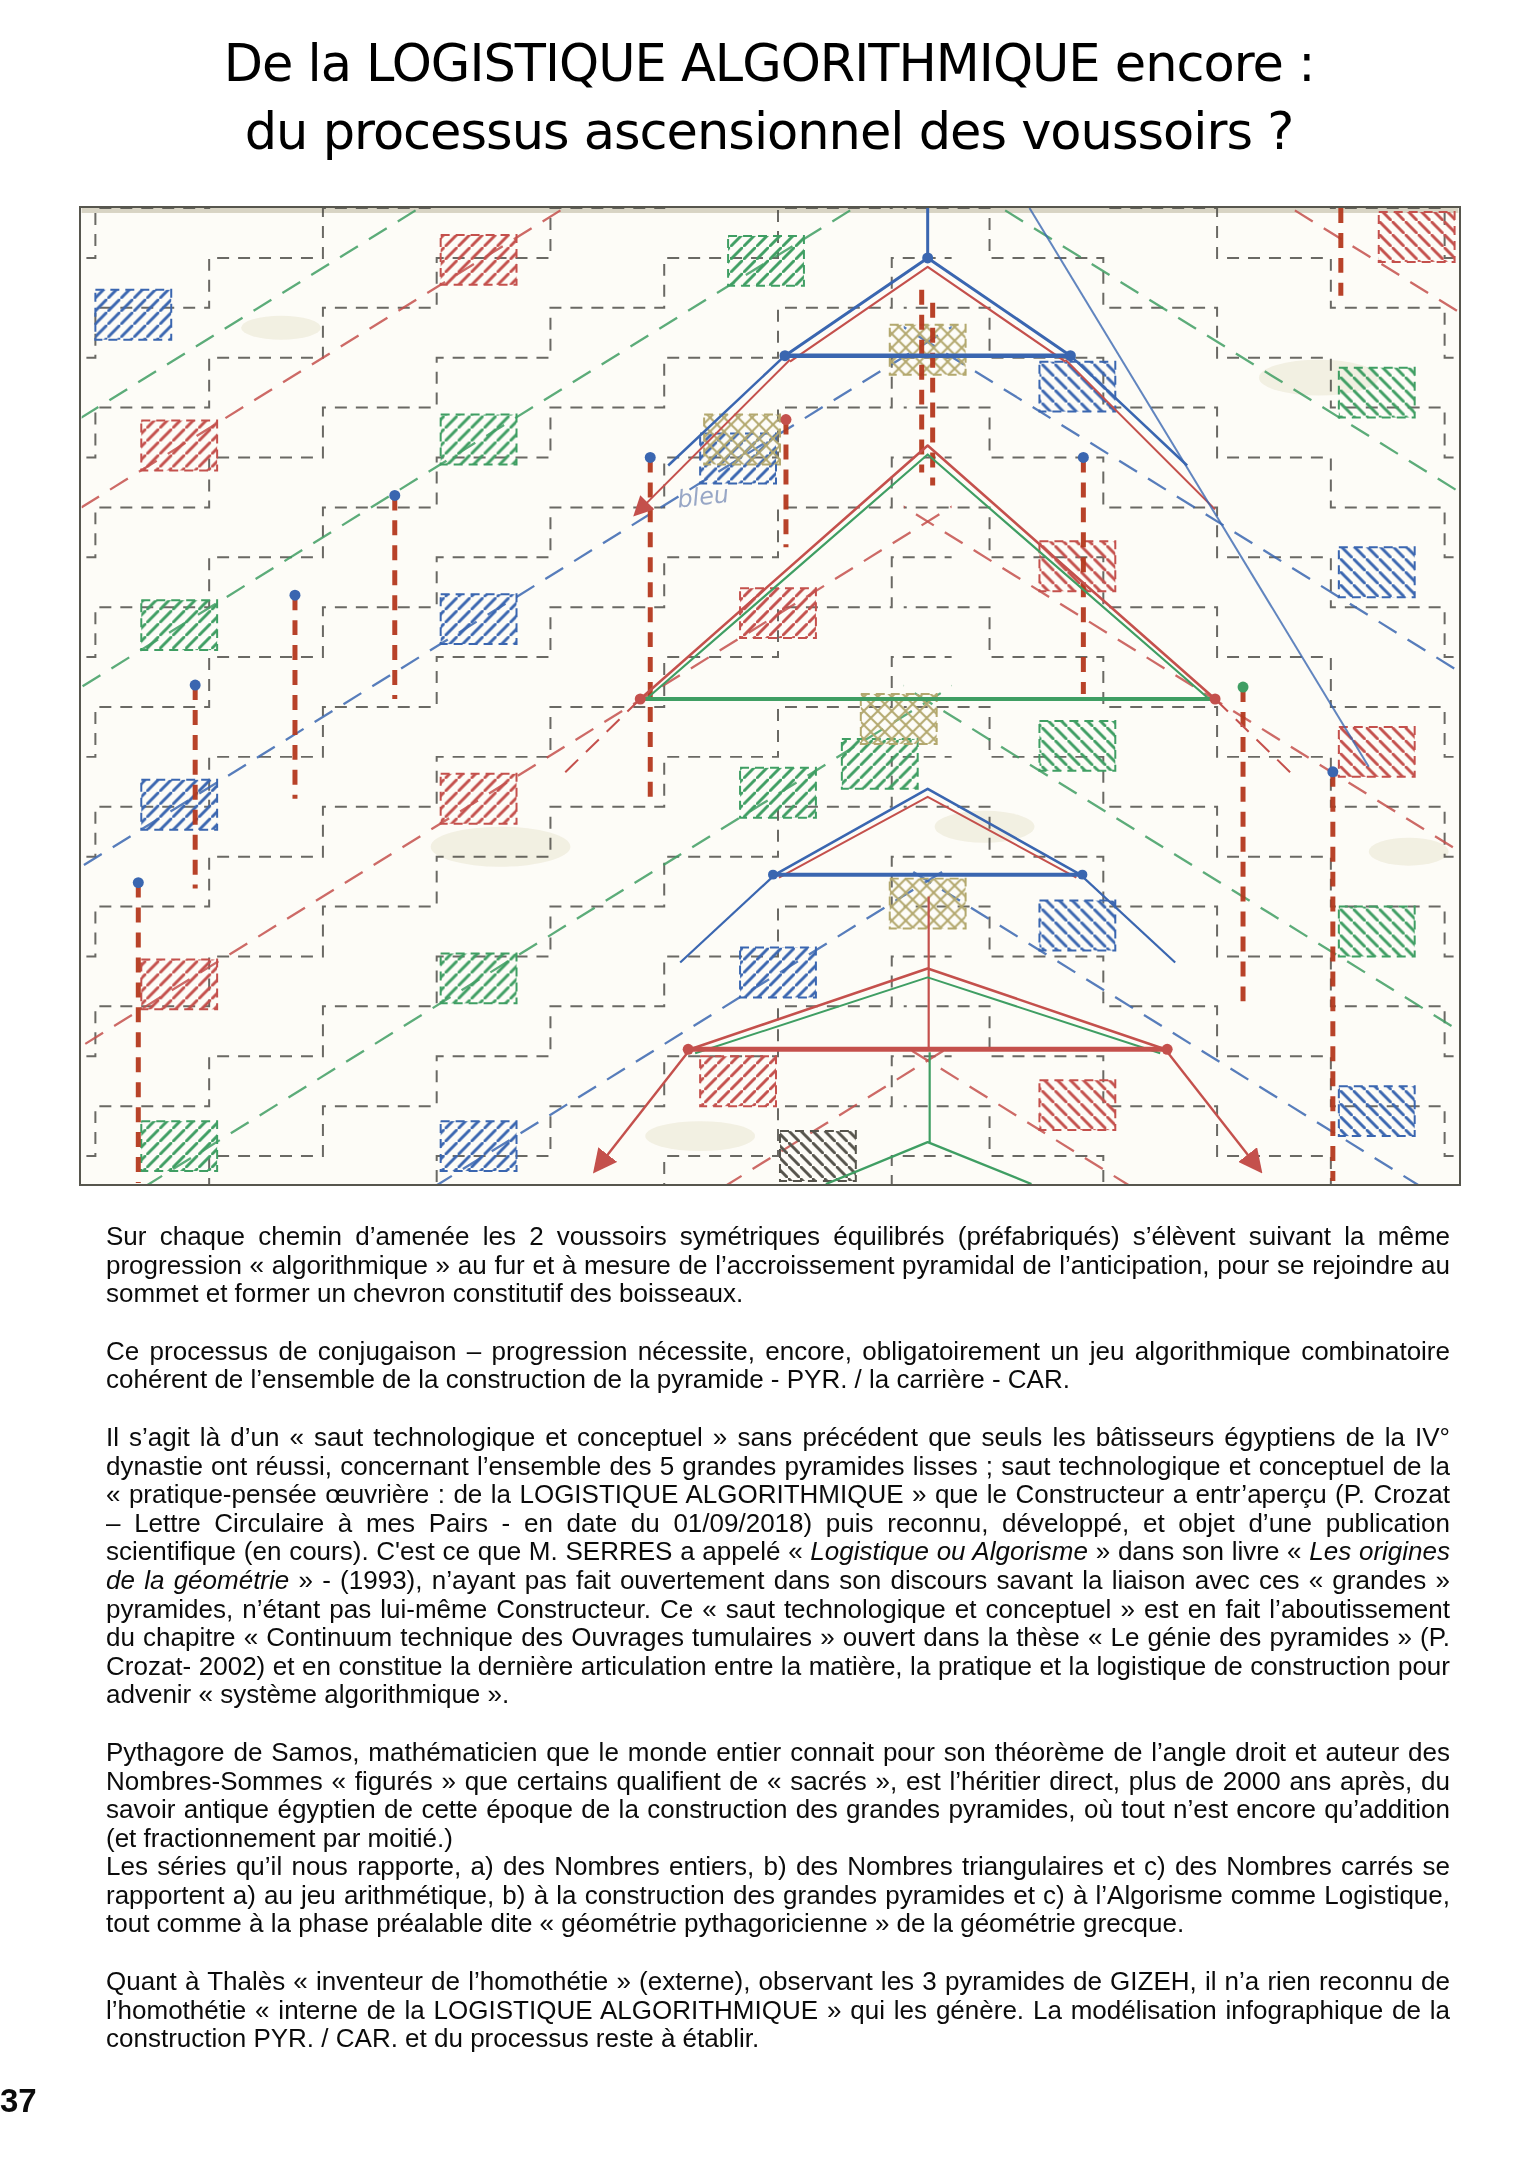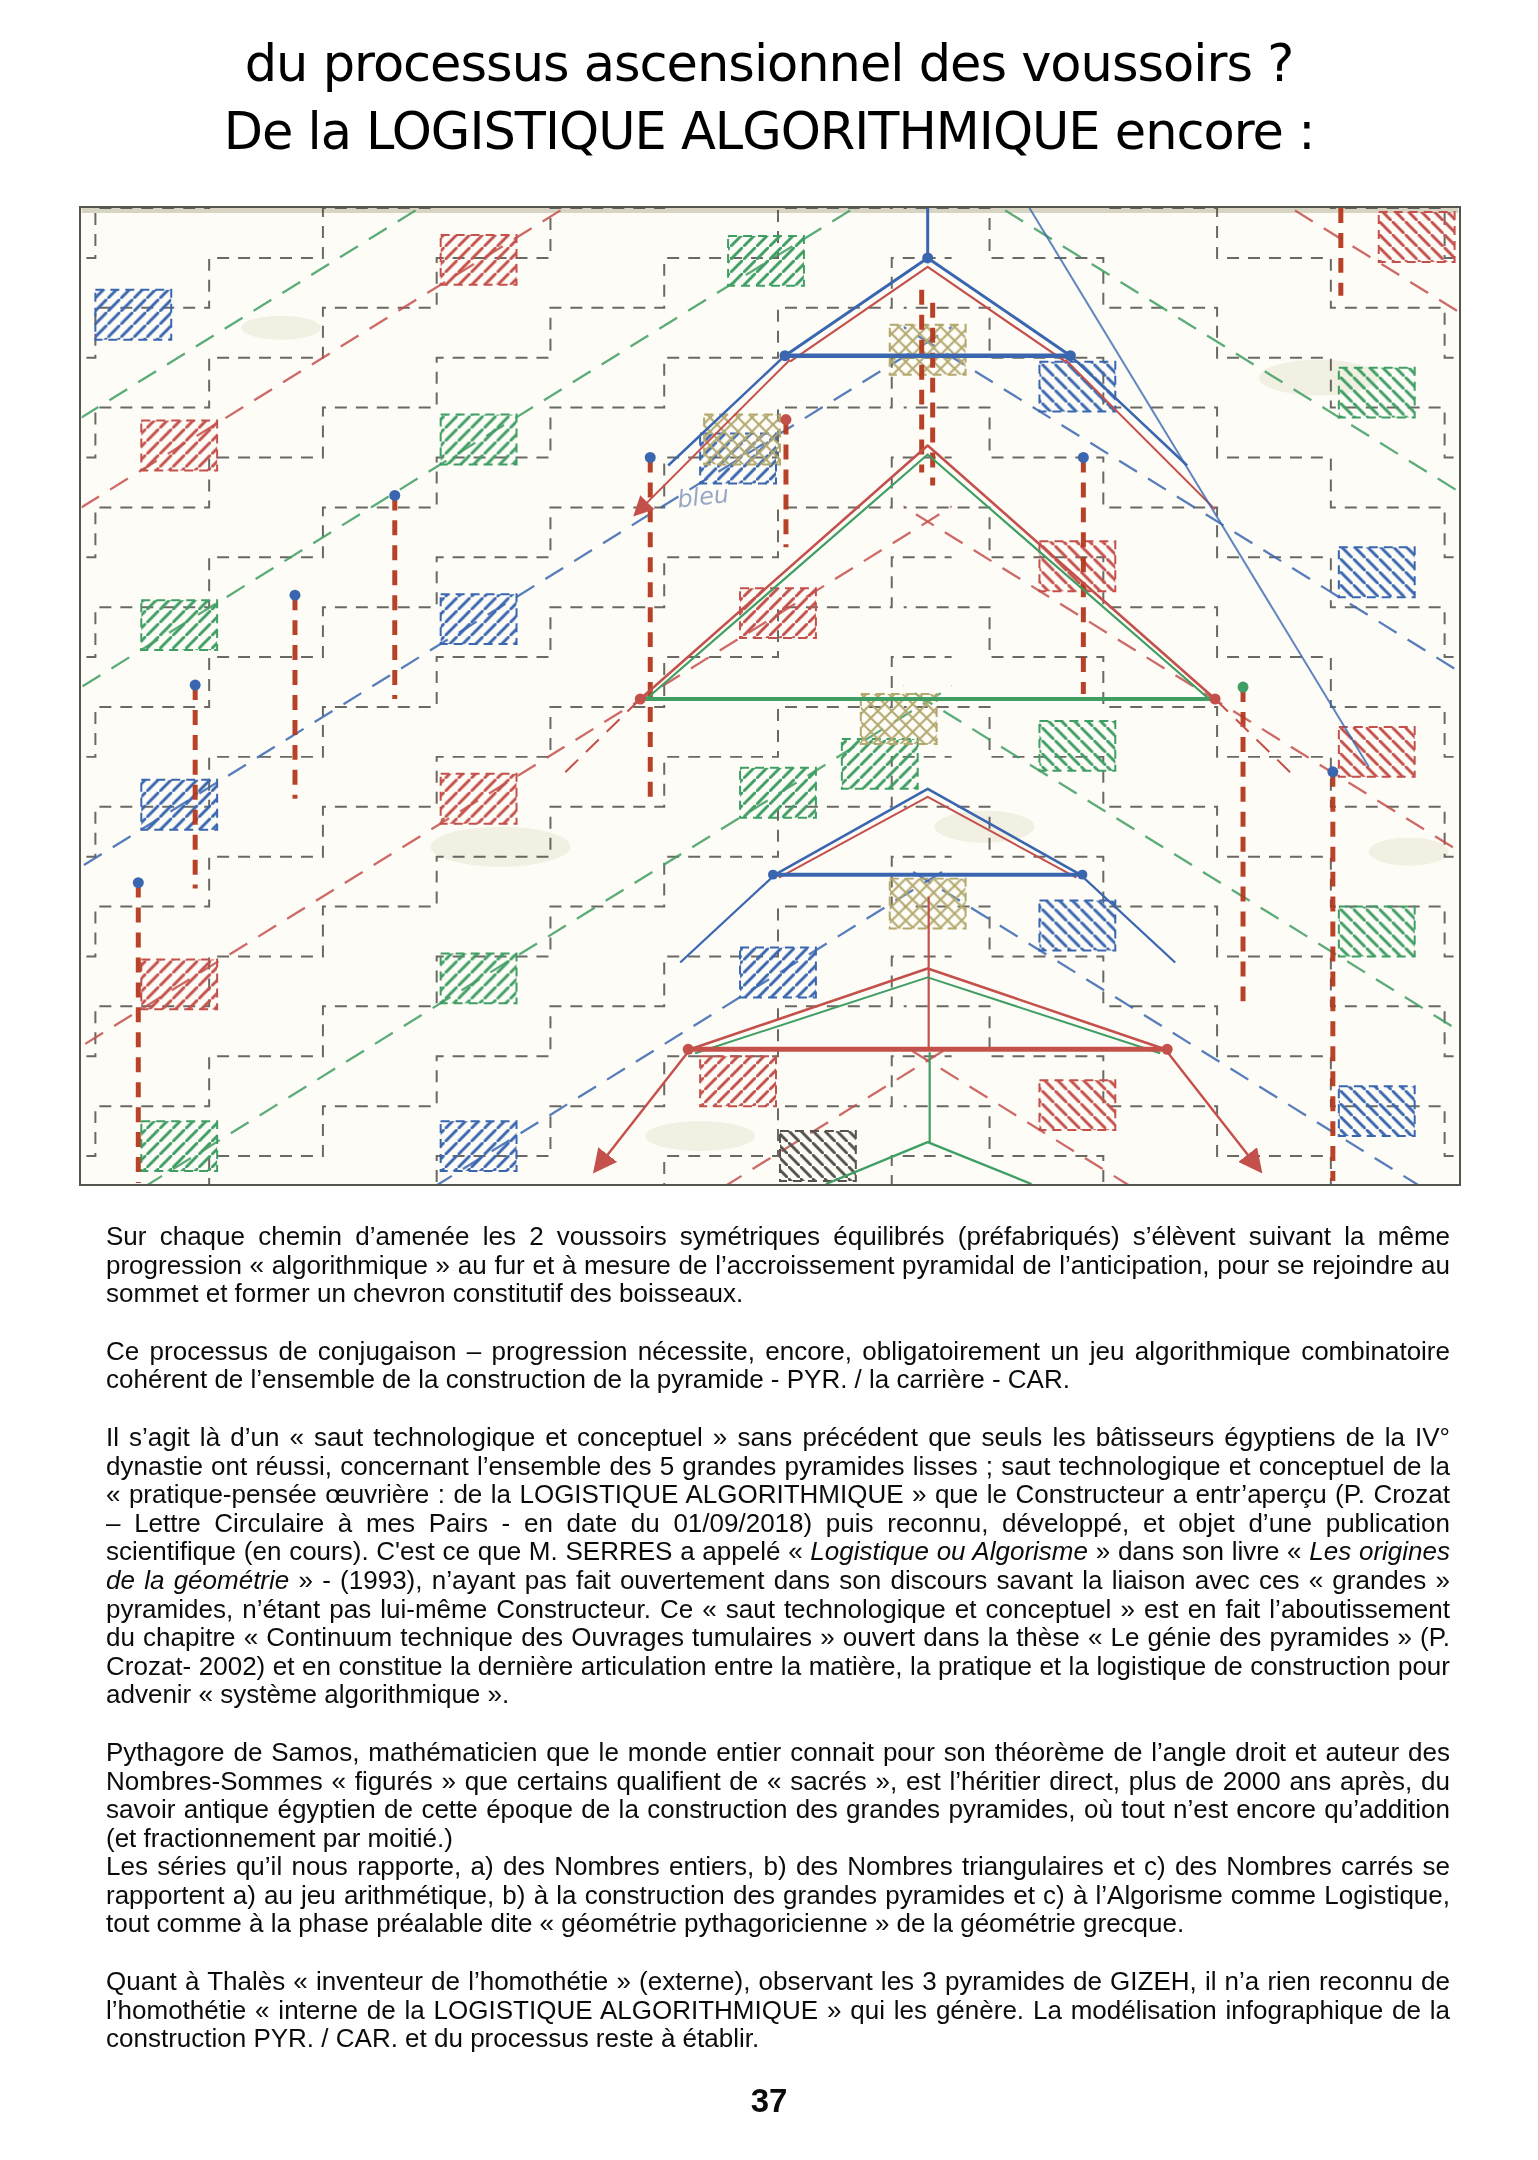--- a/index.html
+++ b/index.html
@@ -7,40 +7,40 @@
         font-family:"Liberation Sans",sans-serif;color:#0b0b0b;overflow:hidden;}
   .title{position:absolute;top:30px;left:0;width:100%;text-align:center;
          font-family:"DejaVu Sans",sans-serif;font-size:51px;line-height:68px;
          letter-spacing:-1px;color:#000;}
   .figure-frame{position:absolute;left:79px;top:206px;width:1378px;height:976px;
                 border:2px solid #57564e;background:var(--c-paper,#fdfcf7);}
   .figure-frame svg{display:block;}
   .body-text{position:absolute;left:88px;top:1222px;width:1362px;
              font-size:26px;line-height:28.6px;text-align:justify;}
   .body-text p{margin:0 0 29px 18px;}
-  .page-number{position:absolute;top:2082px;left:0;width:100%;text-align:center;
+  .page-number{position:absolute;top:2082px;left:0;width:100%;
                font-weight:bold;font-size:33px;}
   
   .wall{fill:none;stroke:var(--c-wall);stroke-width:2;stroke-dasharray:12 9;opacity:.8;}
   .diag{fill:none;stroke-width:2.3;stroke-dasharray:21 13;opacity:.85;}
   .vline{stroke:var(--c-brickred);stroke-width:5;stroke-dasharray:15 10;opacity:.95;}
   .blk{stroke-width:2;stroke-dasharray:9 6;}
   .chev{fill:none;stroke-linejoin:round;}
   .smudge{opacity:.28;}
   .handnote{font-family:"DejaVu Sans",sans-serif;font-style:italic;font-size:24px;
             fill:#8093bb;opacity:.8;}
 </style>
 </head>
 <body>
 
 <div class="page">
 
   <div class="title">
+    <div>De la LOGISTIQUE ALGORITHMIQUE encore :</div>
     <div>du processus ascensionnel des voussoirs ?</div>
-    <div>De la LOGISTIQUE ALGORITHMIQUE encore :</div>
   </div>
 
   <div class="figure-frame">
     <svg id="figsvg" width="1378" height="976" viewBox="0 0 1380 978">
       <defs>
         <clipPath id="clipAll">
             <rect x="0" y="0" width="1380" height="978"></rect>
           </clipPath>
         <clipPath id="clipL">
             <rect x="0" y="0" width="872" height="978"></rect>

